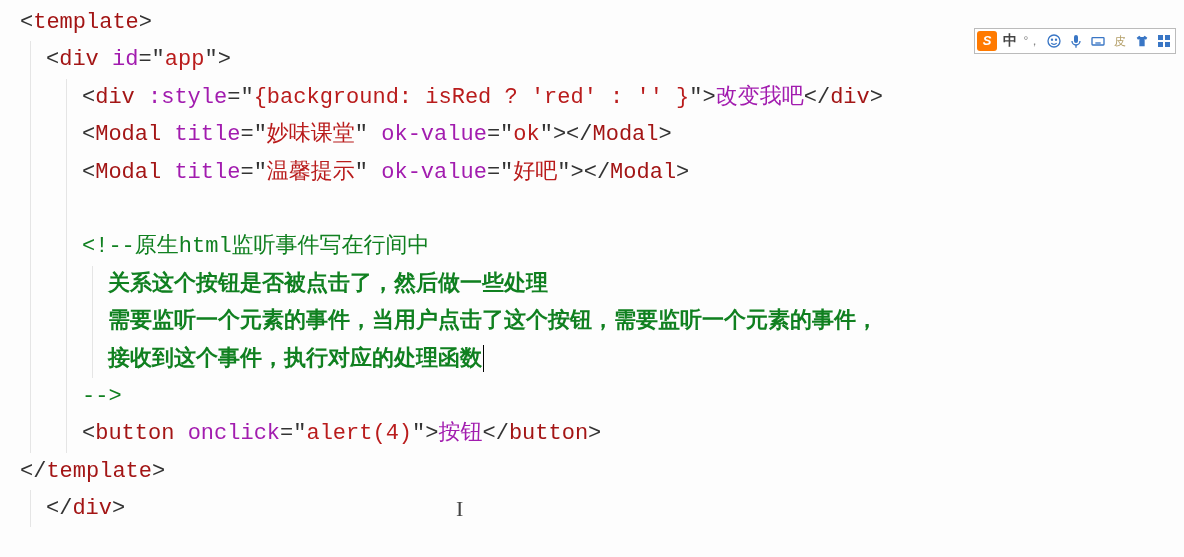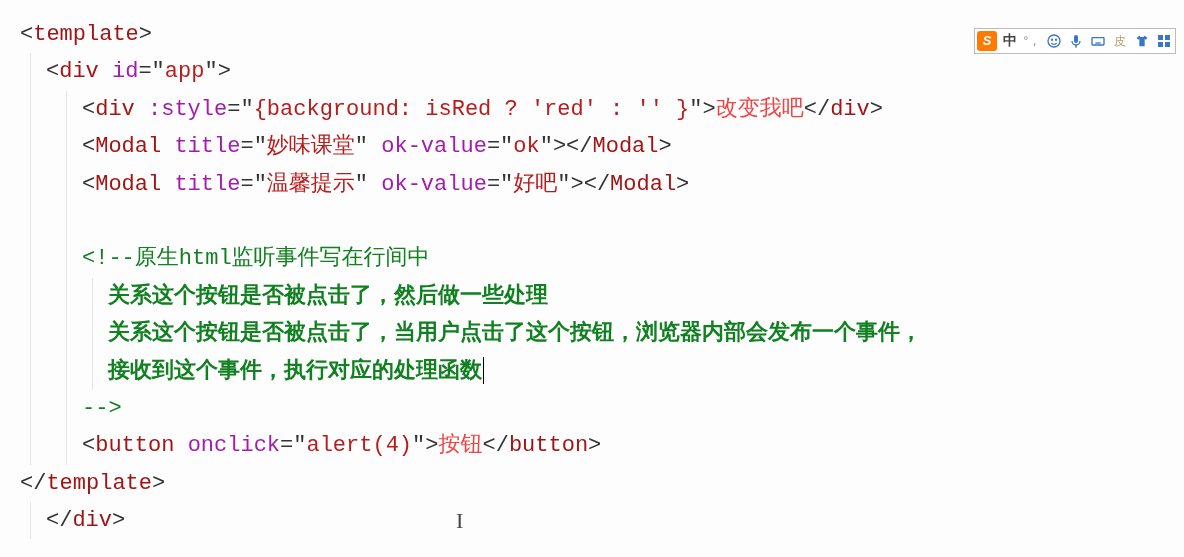--- a/index.html
+++ b/index.html
@@ -12,39 +12,38 @@
     color: #333;
     line-height: 1.7;
     position: relative;
     width: 1184px;
     height: 557px;
     overflow: hidden;
   }
   .editor {
     padding: 4px 8px 4px 8px;
     position: relative;
-    margin-top: 12px;
   }
   .line { white-space: pre; }
   .i0 { padding-left: 12px; }
   .i1 { padding-left: 38px; position: relative; }
   .i1::before { content:""; position:absolute; left:22px; top:0; bottom:0; border-left:1px solid #e5e5e5; }
   .i2 { padding-left: 74px; position: relative; }
   .i2::before { content:""; position:absolute; left:22px; top:0; bottom:0; border-left:1px solid #e5e5e5; }
   .i2::after { content:""; position:absolute; left:58px; top:0; bottom:0; border-left:1px solid #e5e5e5; }
   .i3 { padding-left: 100px; position: relative; font-weight: bold; }
   .i3::before { content:""; position:absolute; left:22px; top:0; bottom:0; border-left:1px solid #e5e5e5; }
   .i3::after { content:""; position:absolute; left:58px; top:0; bottom:0; border-left:1px solid #e5e5e5; }
   .i3b { position:absolute; left:84px; top:0; bottom:0; border-left:1px solid #e5e5e5; }
 
   .punct { color: #333; }
   .tag { color: #a31515; }
   .attr { color: #a21caf; }
   .str { color: #b91c1c; }
-  .text { color: #ef4444; }
+  .text { color: #a21caf; }
   .comment { color: #108020; }
   .blank { height: 1.7em; }
 
   .cursor {
     display:inline-block;
     width:0;
     border-left:1.5px solid #000;
     height:1.2em;
     vertical-align: text-bottom;
     margin-left:1px;
@@ -106,21 +105,21 @@
   <div class="line i2"><span class="punct">&lt;</span><span class="tag">div</span><span> </span><span class="attr">:style</span><span class="punct">="</span><span class="str">{background: isRed ? 'red' : '' }</span><span class="punct">"</span><span class="punct">&gt;</span><span class="text">改变我吧</span><span class="punct">&lt;/</span><span class="tag">div</span><span class="punct">&gt;</span></div>
 
   <div class="line i2"><span class="punct">&lt;</span><span class="tag">Modal</span><span> </span><span class="attr">title</span><span class="punct">="</span><span class="str">妙味课堂</span><span class="punct">"</span><span> </span><span class="attr">ok-value</span><span class="punct">="</span><span class="str">ok</span><span class="punct">"</span><span class="punct">&gt;</span><span class="punct">&lt;/</span><span class="tag">Modal</span><span class="punct">&gt;</span></div>
 
   <div class="line i2"><span class="punct">&lt;</span><span class="tag">Modal</span><span> </span><span class="attr">title</span><span class="punct">="</span><span class="str">温馨提示</span><span class="punct">"</span><span> </span><span class="attr">ok-value</span><span class="punct">="</span><span class="str">好吧</span><span class="punct">"</span><span class="punct">&gt;</span><span class="punct">&lt;/</span><span class="tag">Modal</span><span class="punct">&gt;</span></div>
 
   <div class="line i2 blank"></div>
 
   <div class="line i2"><span class="comment">&lt;!--</span><span class="comment">原生html监听事件写在行间中</span></div>
   <div class="line i3"><span class="i3b"></span><span class="comment">关系这个按钮是否被点击了，然后做一些处理</span></div>
-  <div class="line i3"><span class="i3b"></span><span class="comment">关系这个按钮是否被点击了，当用户点击了这个按钮，浏览器内部会发布一个事件，</span></div>
+  <div class="line i3"><span class="i3b"></span><span class="comment">需要监听一个元素的事件，当用户点击了这个按钮，需要监听一个元素的事件，</span></div>
   <div class="line i3"><span class="i3b"></span><span class="comment">接收到这个事件，执行对应的处理函数</span><span class="cursor"></span></div>
   <div class="line i2"><span class="comment">--&gt;</span></div>
 
   <div class="line i2"><span class="punct">&lt;</span><span class="tag">button</span><span> </span><span class="attr">onclick</span><span class="punct">="</span><span class="str">alert(4)</span><span class="punct">"</span><span class="punct">&gt;</span><span class="text">按钮</span><span class="punct">&lt;/</span><span class="tag">button</span><span class="punct">&gt;</span></div>
 
   <div class="line i0"><span class="punct">&lt;/</span><span class="tag">template</span><span class="punct">&gt;</span></div>
 
   <div class="line i1"><span class="punct">&lt;/</span><span class="tag">div</span><span class="punct">&gt;</span><span class="caret-i" style="left:448px;">I</span></div>
 
 </div>

